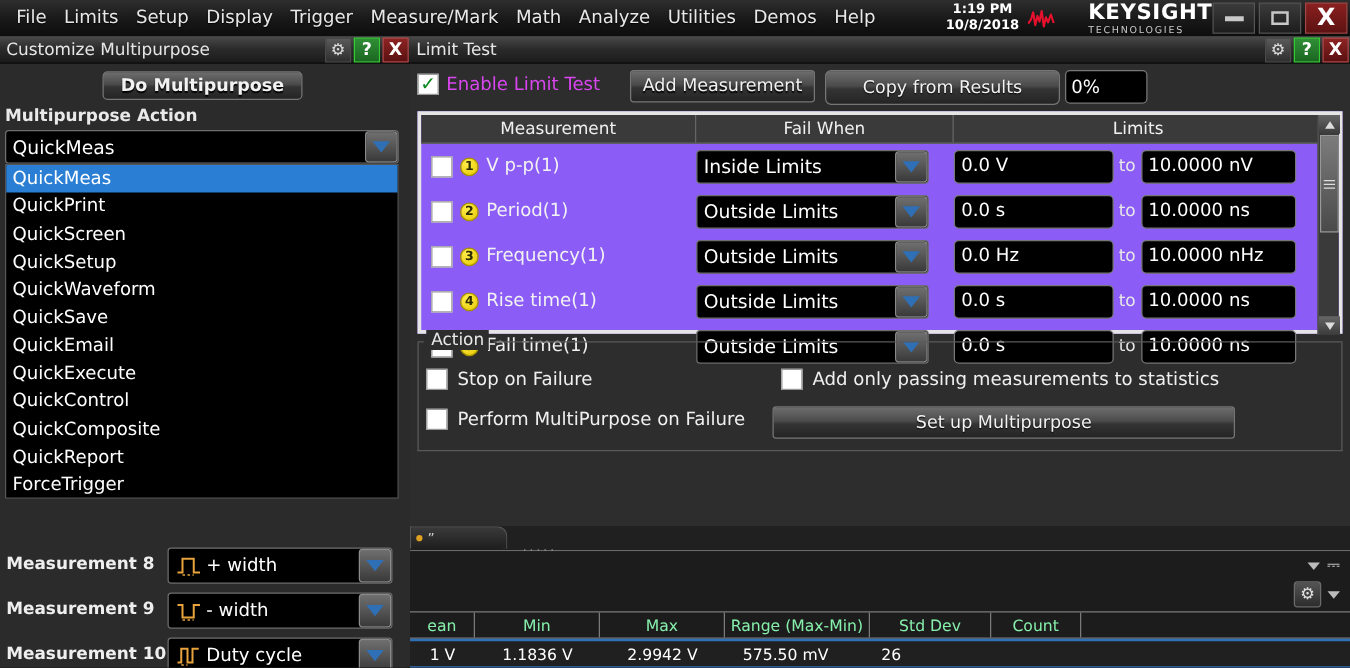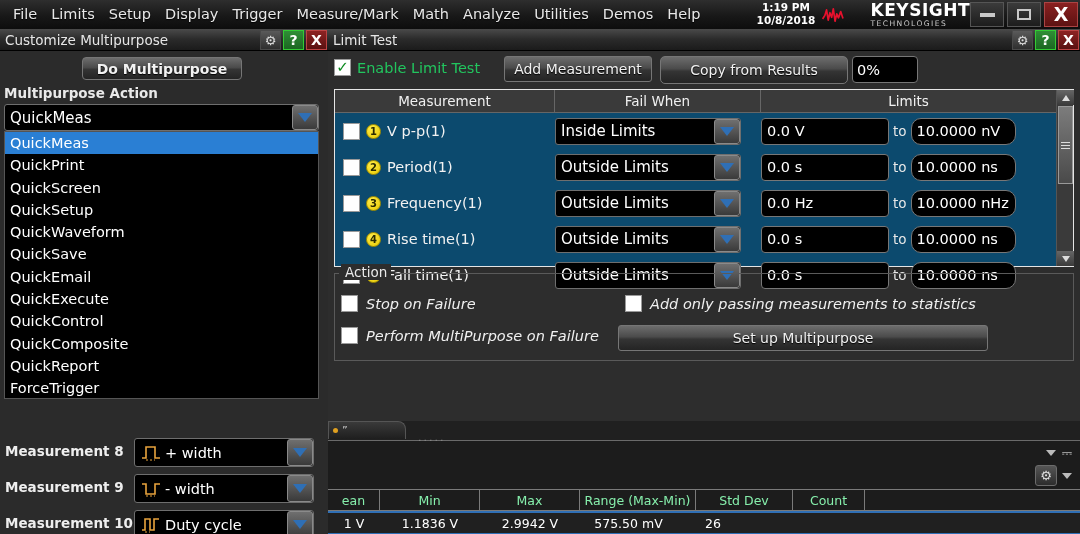--- a/index.html
+++ b/index.html
@@ -127,32 +127,32 @@
   #rightpanel .paneltitle { left: 0; top: 0; width: 752px; }
   .rbody { position: absolute; left: 0; top: 22px; width: 752px; height: 370px; background: #2d2d2d; }
 
   .toolrow { position: absolute; left: 0; top: 0; width: 752px; height: 35px; }
   .chk {
     width: 17px; height: 17px; background: #fff; border: 1px solid #9a9a9a;
     display: flex; align-items: center; justify-content: center;
   }
   .chk .tick { color: #0a8a1e; font-size: 15px; font-weight: bold; line-height: 1; }
   .elt-wrap { position: absolute; left: 6px; top: 8px; display: flex; align-items: center; gap: 6px; }
-  .elt-wrap .t { color: #22c55e; font-size: 14.5px; text-align: center; }
+  .elt-wrap .t { color: #d946ef; font-size: 14.5px; text-align: center; }
   .add-meas { position: absolute; left: 176px; top: 5px; width: 148px; height: 26px; font-size: 14px; border-radius:3px;}
   .copy-res { position: absolute; left: 332px; top: 5px; width: 188px; height: 28px; font-size: 14px; border-radius:5px;}
   .pctbox {
     position: absolute; left: 524px; top: 5px; width: 66px; height: 27px;
     background: #000; border: 1px solid #777; border-radius: 4px;
     color: #fff; font-size: 14.5px; display: flex; align-items: center; padding-left: 4px;
   }
 
   .gridwrap {
     position: absolute; left: 6px; top: 38px; width: 740px; height: 178px;
-    background: #0c4a6e; border: 1px solid #e5e5e5;
+    background: #8b5cf6; border: 3px solid #e5e5e5;
   }
   .ghead { display: flex; height: 23px; background: #3a3a3a; border-bottom: 1px solid #666; }
   .ghead .gh {
     color: #f0f0f0; font-size: 13.5px; text-align: center; line-height: 23px;
     border-right: 1px solid #666;
   }
   .gh.c1 { width: 220px; } .gh.c2 { width: 206px; } .gh.c3 { width: 295px; border-right:none;}
   .grow { display: flex; height: 36px; align-items: center; }
   .gcell1 { width: 220px; display: flex; align-items: center; gap: 6px; padding-left: 8px; }
   .badge {
@@ -165,21 +165,21 @@
   .mname { color: #f2f2f2; font-size: 14.5px; }
   .gcell2 { width: 206px; }
   .gcell2 .combo { position: relative; left: 0; top: 0; width: 186px; height: 27px; }
   .gcell3 { width: 295px; display: flex; align-items: center; gap: 0; }
   .limfield {
     background: #000; border: 1px solid #777; border-radius: 4px;
     color: #fff; font-size: 14.5px; height: 27px; display: flex; align-items: center;
     padding-left: 5px;
   }
   .limfield.a { width: 128px; }
-  .limfield.b { width: 105px; border-radius: 10px; }
+  .limfield.b { width: 124px; }
   .tolbl { color: #e8e8e8; font-size: 13.5px; padding: 0 4px; }
 
   .vscroll {
     position: absolute; right: 0px; top: 0px; width: 17px; height: 176px;
     background: #3a3a3a; border-left: 1px solid #555;
   }
   .sbbtn {
     width: 17px; height: 15px; background: linear-gradient(180deg,#666,#3b3b3b);
     display: flex; align-items: center; justify-content: center;
   }
@@ -197,21 +197,21 @@
     position: absolute; left: 6px; top: 222px; width: 740px; height: 88px;
     border: 1px solid #5a5a5a; border-top: none;
   }
   .actionlbl {
     position: absolute; left: 6px; top: -9px; background: #2d2d2d;
     color: #eaeaea; font-size: 13.5px; padding: 0 4px;
   }
   .act-line-l { position:absolute; left:0; top:0; width:4px; height:1px; background:#5a5a5a;}
   .act-line-r { position:absolute; left:60px; top:0; right:0; height:1px; background:#5a5a5a;}
   .cbrow { position: absolute; display: flex; align-items: center; gap: 8px; }
-  .cbrow .t { color: #f0f0f0; font-size: 14.5px; white-space: nowrap; font-style: italic; }
+  .cbrow .t { color: #f0f0f0; font-size: 14.5px; white-space: nowrap; }
   .setup-mp {
     position: absolute; left: 283px; top: 52px; width: 370px; height: 26px;
     font-size: 14px; border-radius: 3px;
   }
 
   
   #bottom {
     position: absolute; left: 328px; top: 421px; width: 752px; height: 113px;
     background: #202020;
   }

